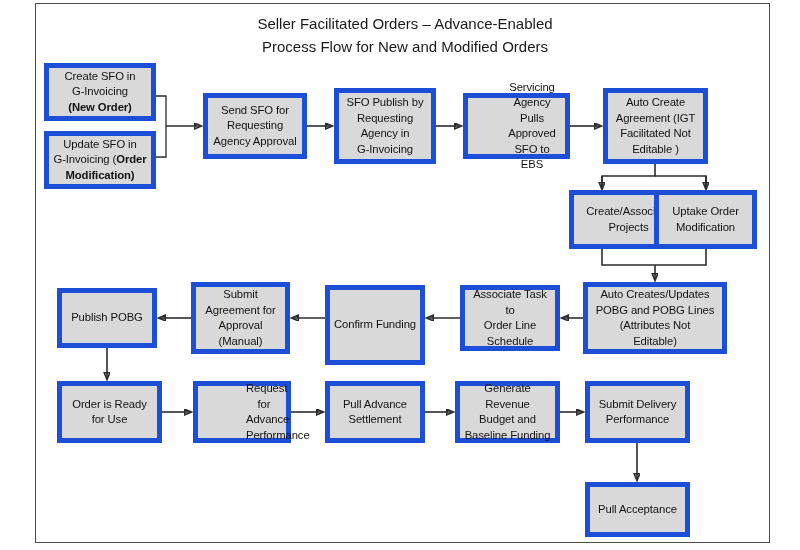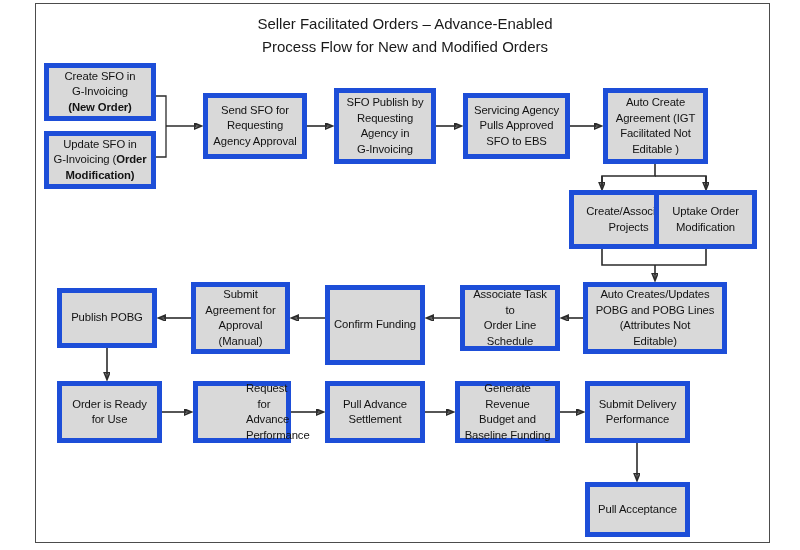--- a/index.html
+++ b/index.html
@@ -134,21 +134,21 @@
       </div>
       <div class="node" style="left: 44px; top: 131px; width: 112px; height: 58px;">
         <span class="ntext"><span>Update SFO in</span><br><span>G-Invoicing (<b>Order</b></span><br><b>Modification)</b></span>
       </div>
       <div class="node" style="left: 203px; top: 93px; width: 104px; height: 66px;">
         <span class="ntext"><span>Send SFO for</span><br><span>Requesting</span><br><span>Agency Approval</span></span>
       </div>
       <div class="node" style="left: 334px; top: 88px; width: 102px; height: 76px;">
         <span class="ntext"><span>SFO Publish by</span><br><span>Requesting</span><br><span>Agency in</span><br><span>G-Invoicing</span></span>
       </div>
-      <div class="node" style="left: 463px; top: 93px; width: 107px; height: 66px;">
+      <div class="node" style="left: 463px; top: 93px; width: 107px; height: 66px; padding-left: 35px;">
         <span class="ntext"><span>Servicing Agency</span><br><span>Pulls Approved</span><br><span>SFO to EBS</span></span>
       </div>
       <div class="node" style="left: 603px; top: 88px; width: 105px; height: 76px;">
         <span class="ntext"><span>Auto Create</span><br><span>Agreement (IGT</span><br><span>Facilitated Not</span><br><span>Editable )</span></span>
       </div>
       <div class="node" style="left: 569px; top: 190px; width: 119px; height: 59px;">
         <span class="ntext"><span>Create/Associate</span><br><span>Projects</span></span>
       </div>
       <div class="node" style="left: 654px; top: 190px; width: 103px; height: 59px;">
         <span class="ntext"><span>Uptake Order</span><br><span>Modification</span></span>

